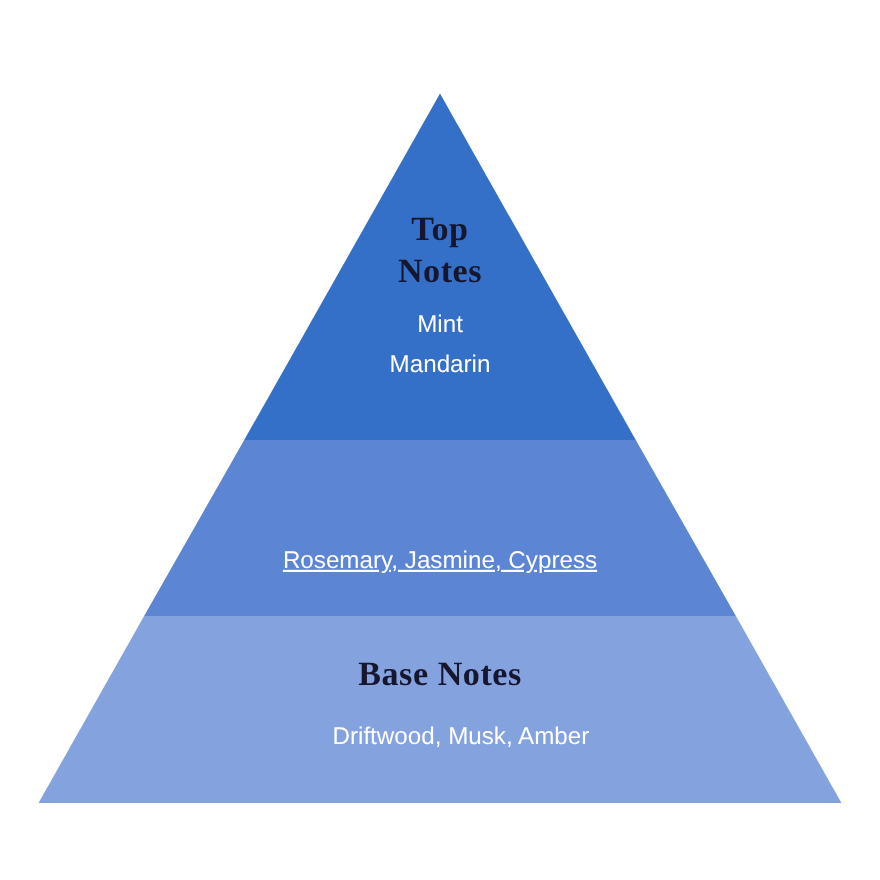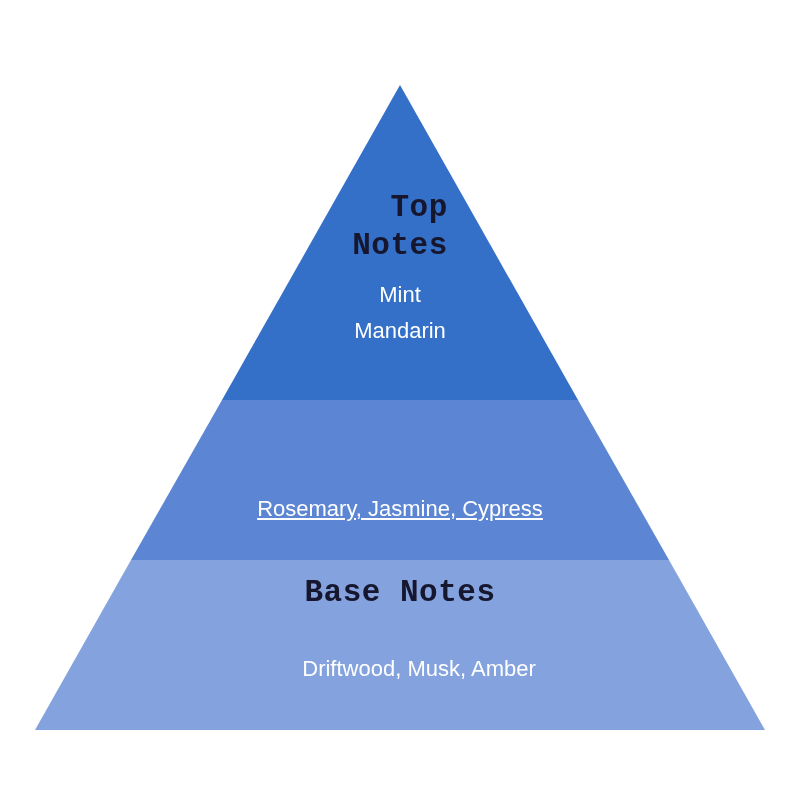--- a/index.html
+++ b/index.html
@@ -22,27 +22,26 @@
   }
   .txt {
     position: absolute;
     left: 400px;
     transform: translateX(-50%);
     text-align: center;
     white-space: nowrap;
     pointer-events: none;
   }
   .heading {
-    font-family: Liberation Mono, monospace;
+    font-family: Liberation Serif, serif;
     font-weight: 700;
     font-size: 31px;
     line-height: 38px;
     color: #16162e;
     letter-spacing: 0.5px;
-    text-align: right;
   }
   .notes {
     font-family: "Liberation Sans", "DejaVu Sans", sans-serif;
     font-weight: 400;
     font-size: 22px;
     line-height: 36px;
     color: #ffffff;
   }
 </style>
 </head>
@@ -62,20 +61,20 @@
   </div>
   <div class="txt notes" style="top:277px;">
     <div>Mint</div>
     <div>Mandarin</div>
   </div>
 
   <div class="txt notes" style="top:491px;text-decoration:underline;">
     <div>Rosemary, Jasmine, Cypress</div>
   </div>
 
-  <div class="txt heading" style="top:574px;">
+  <div class="txt heading" style="top:594px;">
     <div>Base Notes</div>
   </div>
   <div class="txt notes" style="top:651px;margin-left:19px;">
     <div>Driftwood, Musk, Amber</div>
   </div>
 
 </div>
 
 </body></html>

